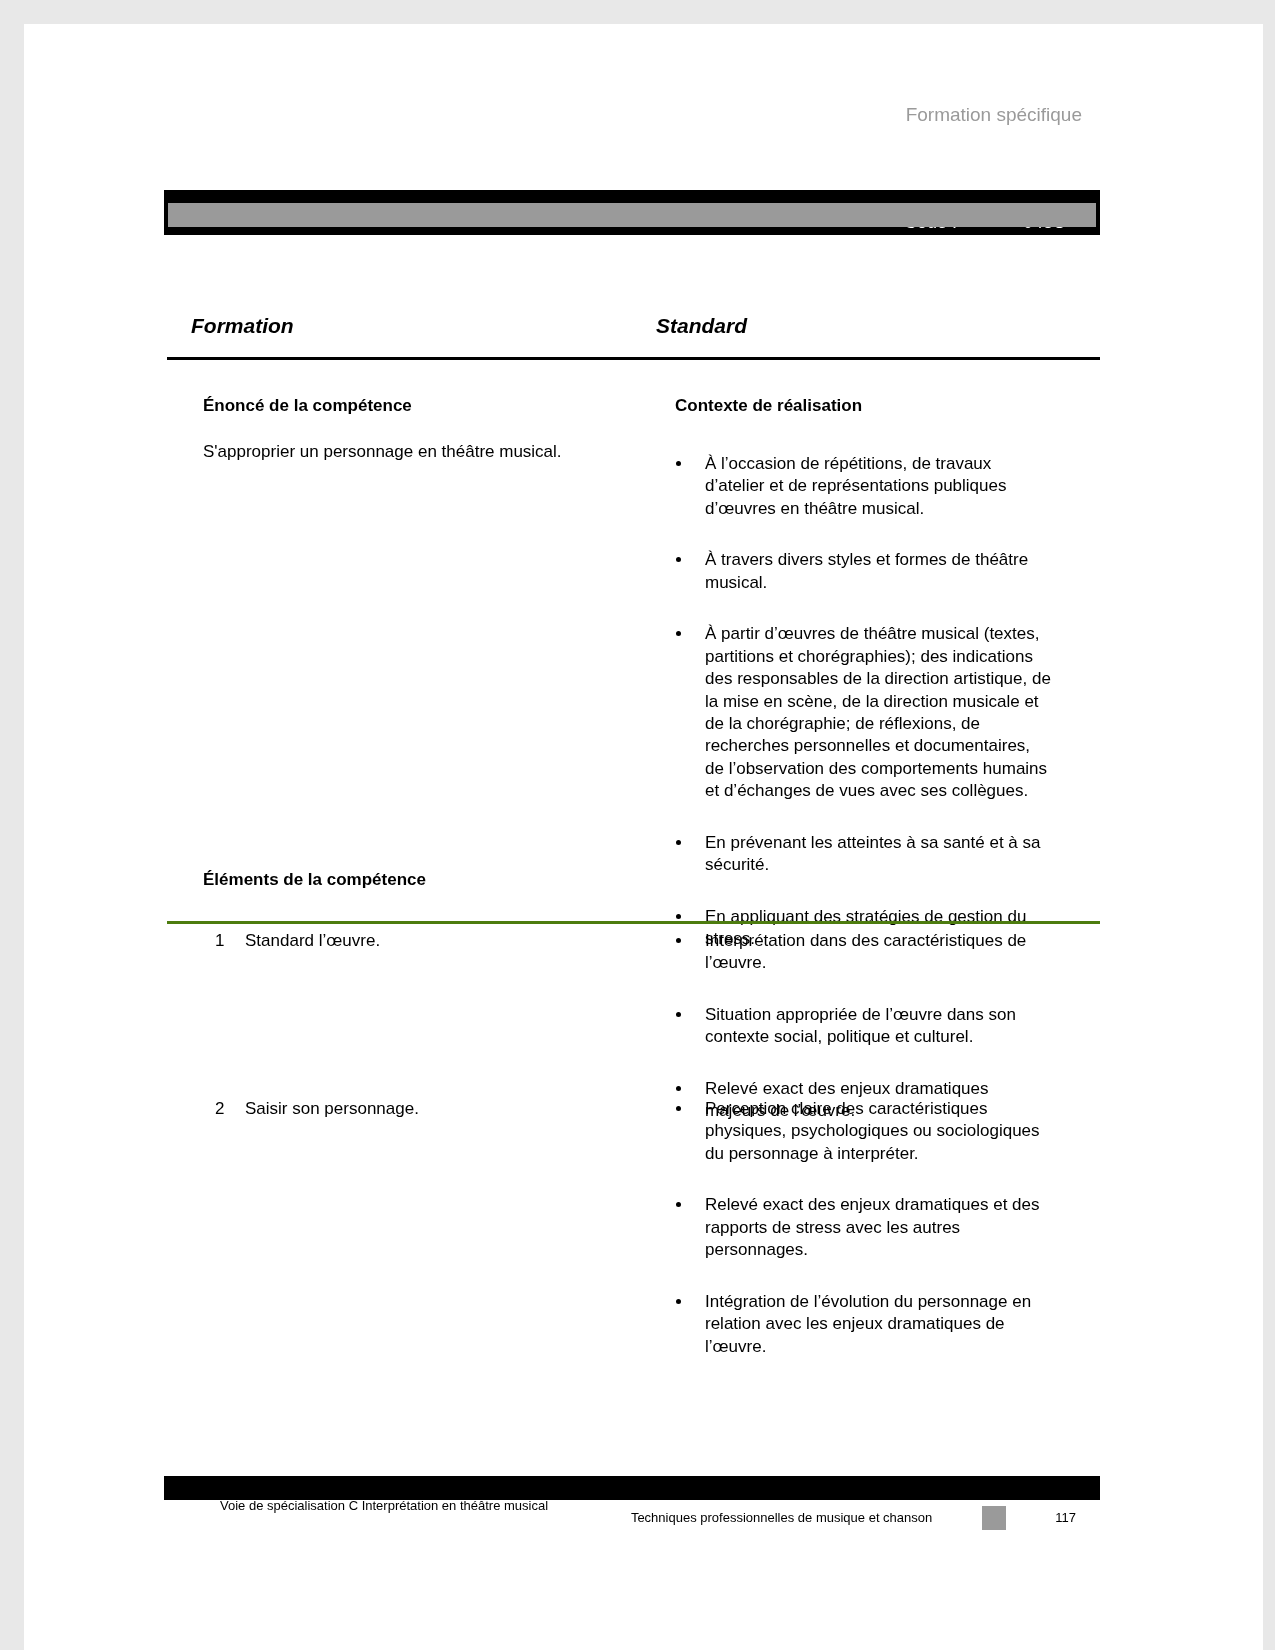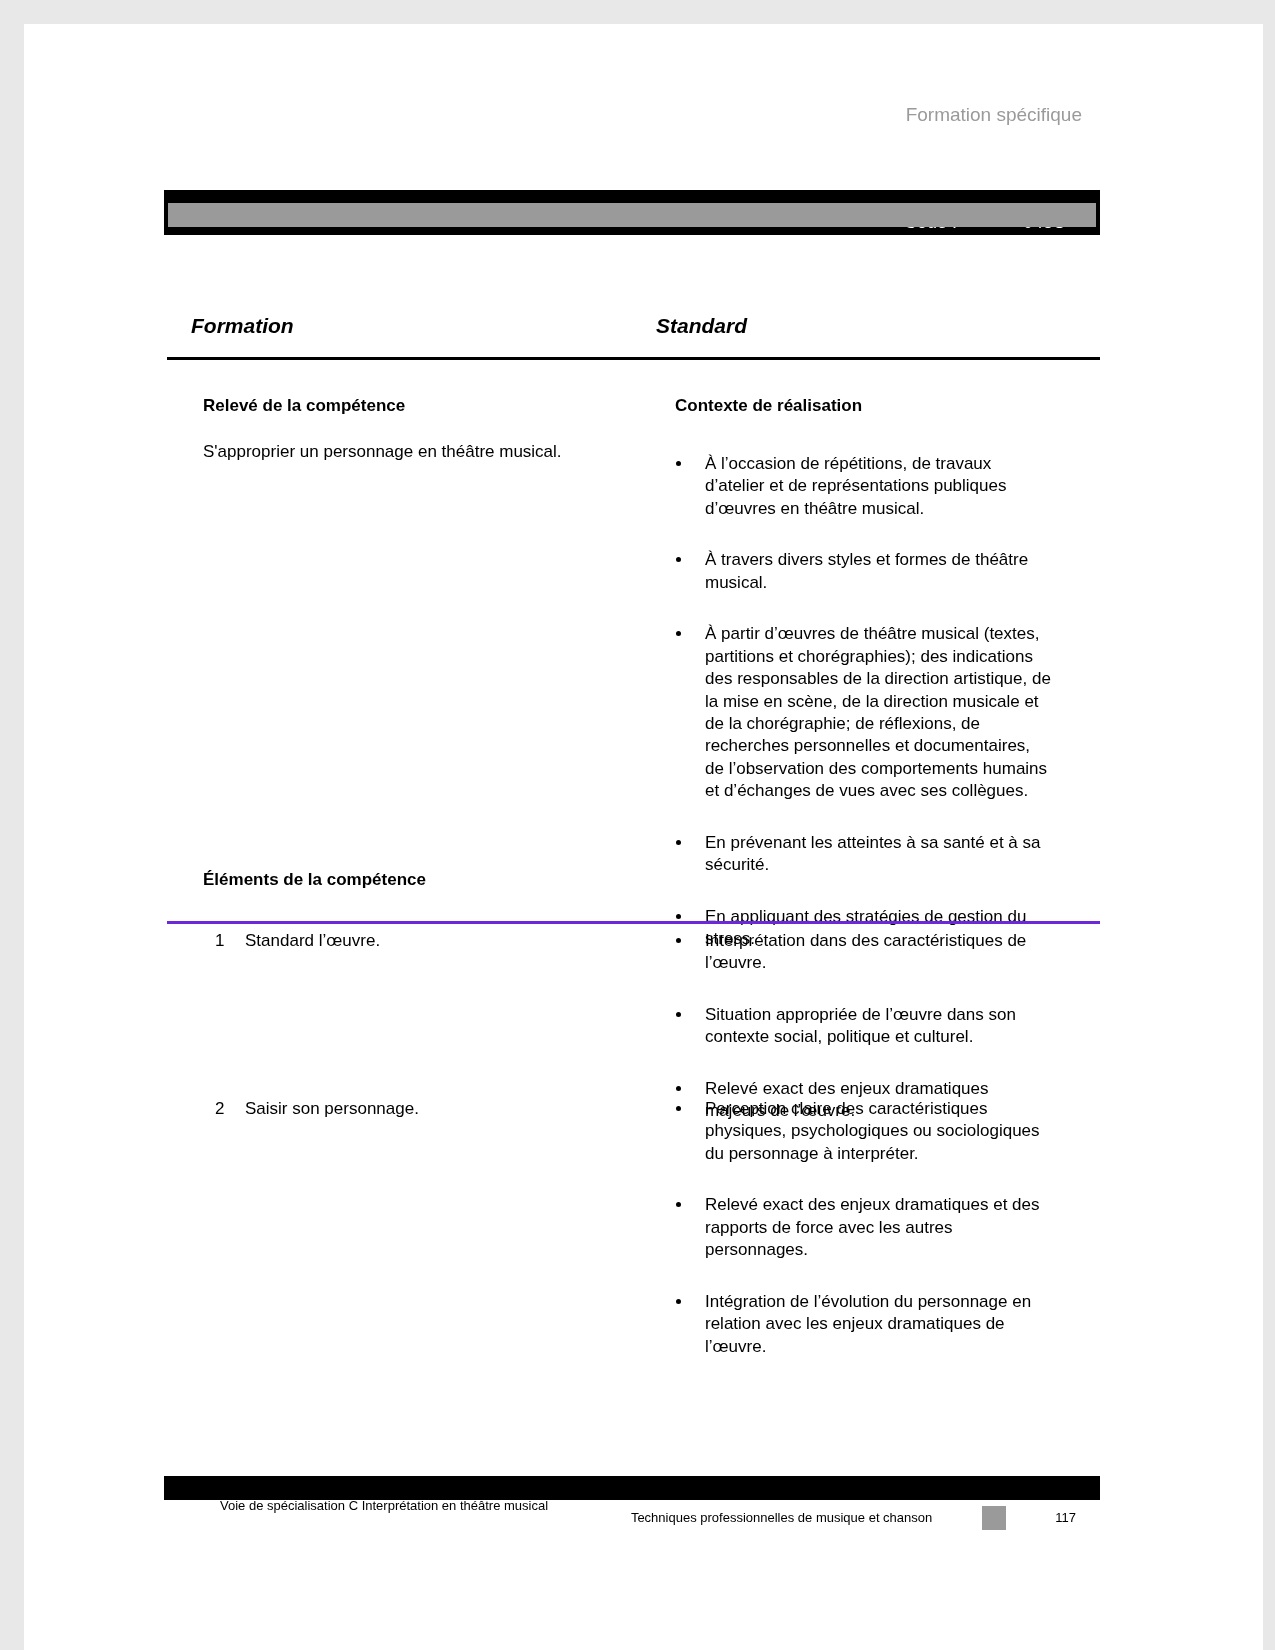--- a/index.html
+++ b/index.html
@@ -81,21 +81,21 @@
     margin:0;
     padding-left:30px;
     list-style:disc;
   }
   ul.bullets li {
     font-size:17px;
     line-height:1.32;
     margin-bottom:5px;
   }
   .elements-heading-row {
-    border-bottom:3px solid #6d28d9;
+    border-bottom:3px solid #4d7c0f;
     padding-bottom:7px;
   }
   .elem-label {
     font-size:17px;
     line-height:1.32;
     display:flex;
   }
   .elem-num {
     display:inline-block;
     width:30px;
@@ -147,21 +147,21 @@
     <div class="bar-underline"></div>
   </div>
 
   <div class="obj-std-row">
     <span class="obj">Formation</span>
     <span class="std">Standard</span>
   </div>
 
   <div class="section" style="top:336px;">
     <div class="col-left">
-      <div class="sec-heading">Relevé de la compétence</div>
+      <div class="sec-heading">Énoncé de la compétence</div>
     </div>
     <div class="col-right">
       <div class="sec-heading">Contexte de réalisation</div>
     </div>
   </div>
 
   <div class="section" style="top:381px;">
     <div class="col-left">
       <div class="body-text">S'approprier un personnage en théâtre musical.</div>
     </div>
@@ -201,21 +201,21 @@
   <div class="section" style="top:1026px;">
     <div class="col-left">
       <div class="elem-label">
         <span class="elem-num">2</span>
         <span>Saisir son personnage.</span>
       </div>
     </div>
     <div class="col-right">
       <ul class="bullets">
         <li>Perception claire des caractéristiques physiques, psychologiques ou sociologiques du personnage à interpréter.</li>
-        <li>Relevé exact des enjeux dramatiques et des rapports de force avec les autres personnages.</li>
+        <li>Relevé exact des enjeux dramatiques et des rapports de stress avec les autres personnages.</li>
         <li>Intégration de l’évolution du personnage en relation avec les enjeux dramatiques de l’œuvre.</li>
       </ul>
     </div>
   </div>
 
   <div class="footer-line"></div>
   <div class="footer-left">Voie de spécialisation C Interprétation en théâtre musical</div>
   <div class="footer-right">
     <span>Techniques professionnelles de musique et chanson</span>
     <span class="footer-sep"></span>

